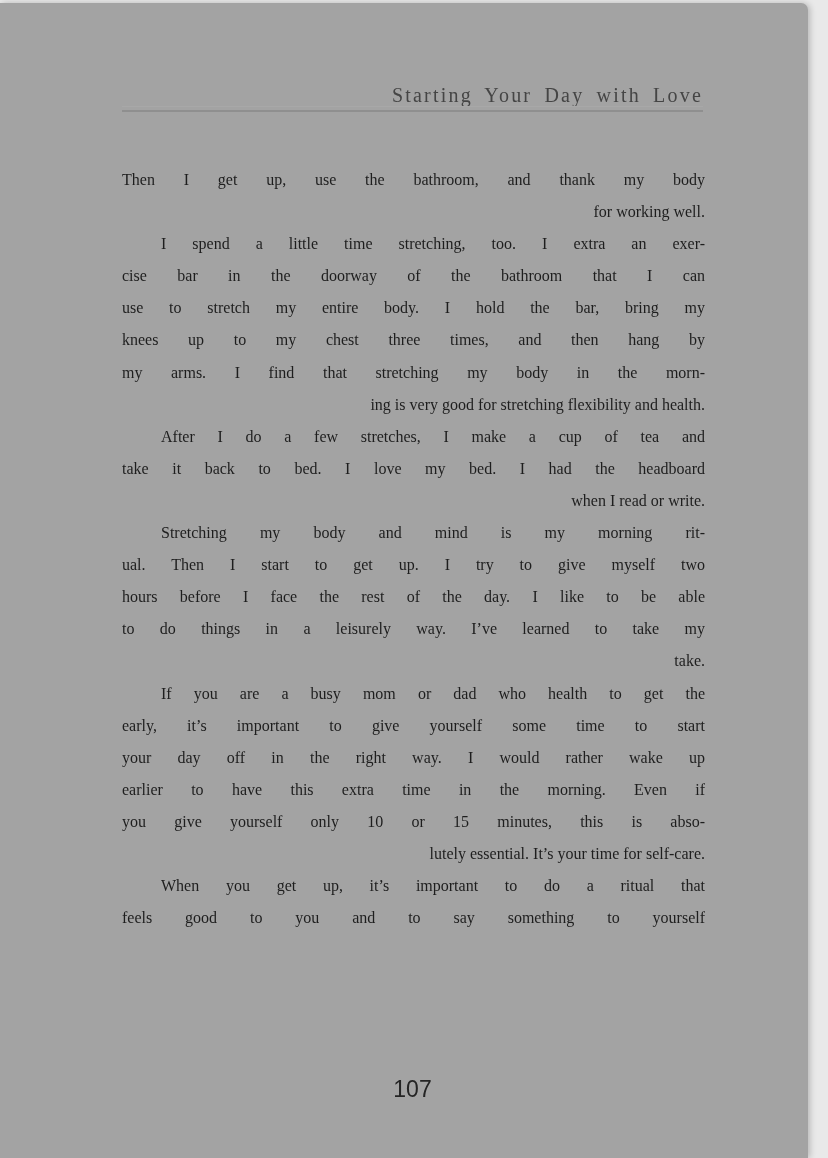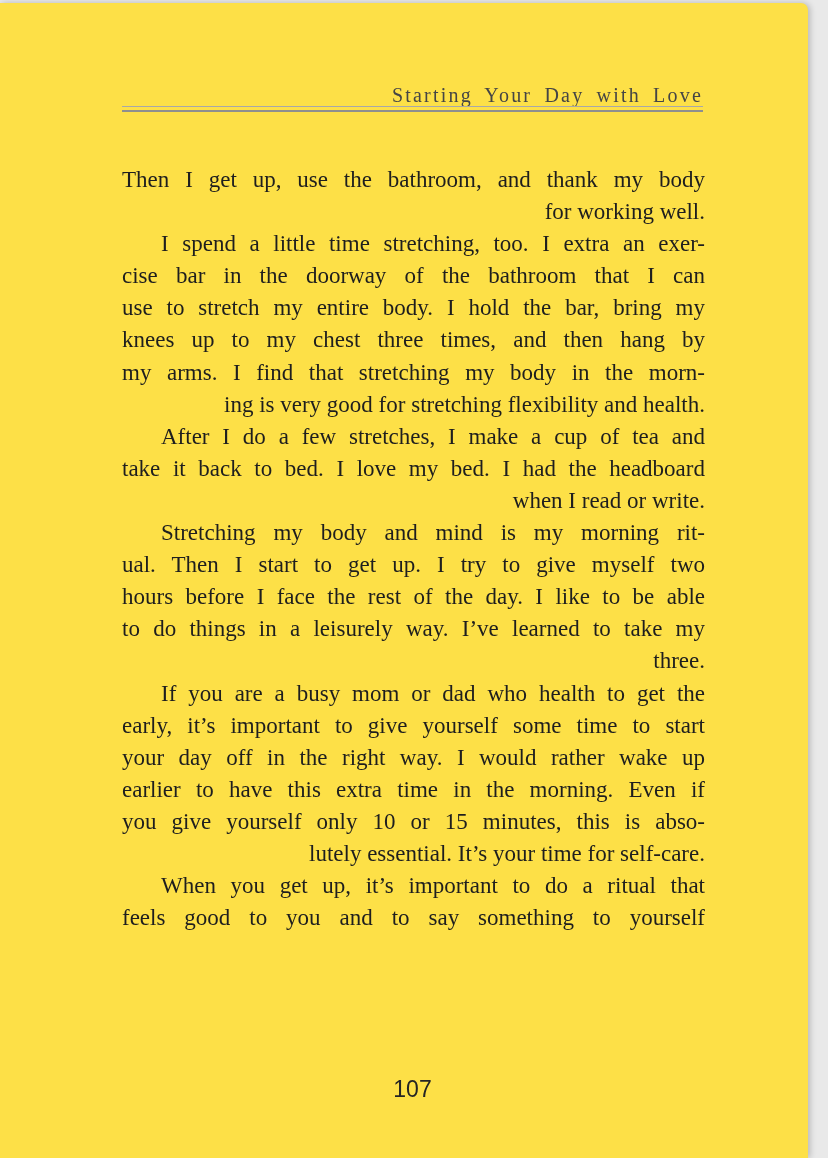--- a/index.html
+++ b/index.html
@@ -5,40 +5,40 @@
   html, body { margin: 0; padding: 0; }
   body {
     width: 828px; height: 1158px;
     background: #e9e9e9;
     position: relative; overflow: hidden;
     font-family: "Liberation Serif", serif;
   }
   .page {
     position: absolute; left: 0; top: 3px;
     width: 808px; height: 1155px;
-    background: #fde047;
+    background: #a3a3a3;
     border-top-right-radius: 7px;
     box-shadow: 2px 0 6px rgba(0,0,0,0.22);
   }
   .running-head {
     position: absolute; left: 122px; top: 82px; width: 581px;
     text-align: right;
     font-size: 20px; line-height: 1;
     letter-spacing: 2.2px; word-spacing: 5px;
     color: #454545;
   }
   .rule {
     position: absolute; left: 122px; top: 103px; width: 581px;
     height: 3px;
     border-top: 1px solid #a8a8a8;
     border-bottom: 2px solid #8f8f8f;
   }
   .body-text {
     position: absolute; left: 122px; top: 161px; width: 583px;
-    font-size: 23px; line-height: 32.1px;
+    font-size: 16px; line-height: 32.1px;
     color: #1e1e1e;
   }
   .line { height: 32.1px; overflow: hidden; text-align: right; }
   .line.just { text-align: justify; text-align-last: justify; }
   .line.indent { text-indent: 39px; }
   .page-number {
     position: absolute; left: 122px; top: 1075px; width: 581px;
     text-align: center;
     font-family: "Liberation Sans", sans-serif;
     font-size: 23px; line-height: 1;
@@ -60,21 +60,21 @@
       <div class="line just">knees up to my chest three times, and then hang by</div>
       <div class="line just">my arms. I find that stretching my body in the morn-</div>
       <div class="line">ing is very good for stretching flexibility and health.</div>
       <div class="line indent just">After I do a few stretches, I make a cup of tea and</div>
       <div class="line just">take it back to bed. I love my bed. I had the headboard</div>
       <div class="line">when I read or write.</div>
       <div class="line indent just">Stretching my body and mind is my morning rit-</div>
       <div class="line just">ual. Then I start to get up. I try to give myself two</div>
       <div class="line just">hours before I face the rest of the day. I like to be able</div>
       <div class="line just">to do things in a leisurely way. I’ve learned to take my</div>
-      <div class="line">three.</div>
+      <div class="line">take.</div>
       <div class="line indent just">If you are a busy mom or dad who health to get the</div>
       <div class="line just">early, it’s important to give yourself some time to start</div>
       <div class="line just">your day off in the right way. I would rather wake up</div>
       <div class="line just">earlier to have this extra time in the morning. Even if</div>
       <div class="line just">you give yourself only 10 or 15 minutes, this is abso-</div>
       <div class="line">lutely essential. It’s your time for self-care.</div>
       <div class="line indent just">When you get up, it’s important to do a ritual that</div>
       <div class="line just">feels good to you and to say something to yourself</div>
     </div>
   <div class="page-number">107</div>

